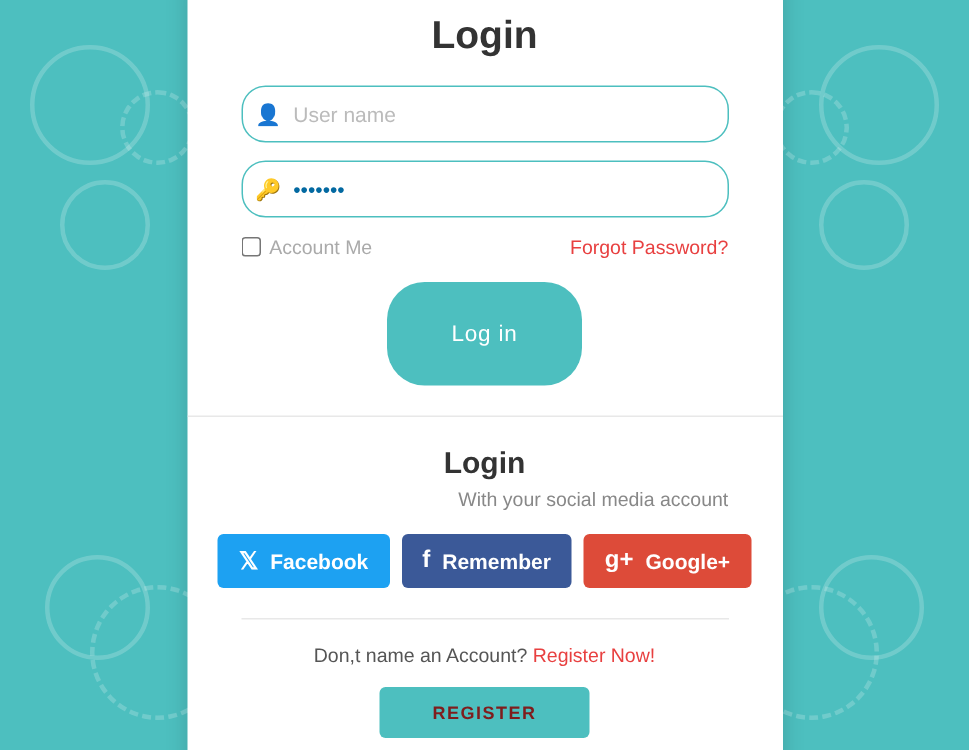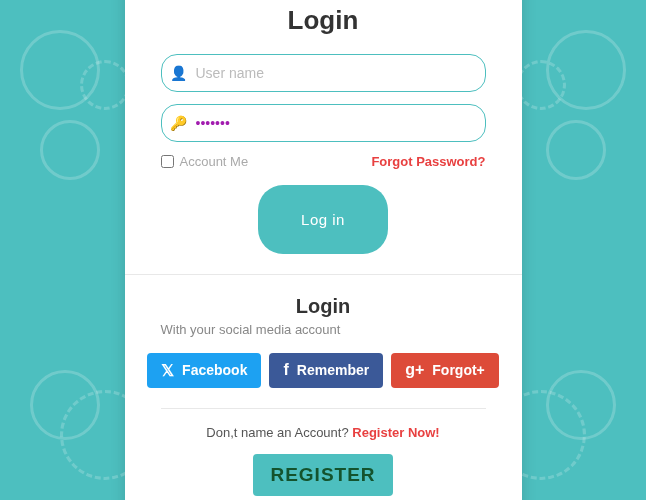--- a/index.html
+++ b/index.html
@@ -68,21 +68,21 @@
       color: #aaa;
       font-size: 14px;
     }
 
     .input-wrapper input {
       width: 100%;
       padding: 10px 12px 10px 34px;
       border: 1.5px solid #4DBFBF;
       border-radius: 16px;
       font-size: 14px;
-      color: #a21caf;
+      color: #0369a1;
       outline: none;
     }
 
     .input-wrapper input::placeholder {
       color: #bbb;
     }
 
     .row-options {
       display: flex;
       align-items: center;
@@ -100,21 +100,21 @@
     }
 
     .remember-me input[type="checkbox"] {
       accent-color: #aaa;
     }
 
     .forgot-link {
       font-size: 13px;
       color: #e84040;
       text-decoration: none;
-      font-weight: bold;
+      font-weight: normal;
     }
 
     .login-btn {
       display: block;
       width: 100%;
       max-width: 130px;
       margin: 0 auto;
       padding: 26px 0;
       background-color: #4DBFBF;
       color: #fff;
@@ -132,21 +132,21 @@
 
     .social-title {
       text-align: center;
       font-size: 20px;
       font-weight: bold;
       color: #333;
       margin-bottom: 4px;
     }
 
     .social-subtitle {
-      text-align: left;
+      text-align: right;
       font-size: 13px;
       color: #888;
       margin-bottom: 16px;
     }
 
     .social-buttons {
       display: flex;
       gap: 8px;
       justify-content: center;
       margin-bottom: 20px;
@@ -182,35 +182,35 @@
 
     .register-text {
       text-align: center;
       font-size: 13px;
       color: #555;
       margin-bottom: 14px;
     }
 
     .register-link {
       color: #e84040;
-      font-weight: bold;
+      font-weight: normal;
       text-decoration: none;
     }
 
     .register-btn {
       display: block;
       width: 100%;
       max-width: 140px;
       margin: 0 auto;
       padding: 10px 0;
       background-color: #4DBFBF;
-      color: #14532d;
+      color: #7f1d1d;
       border: none;
       border-radius: 4px;
-      font-size: 19px;
+      font-size: 12px;
       font-weight: bold;
       cursor: pointer;
       text-align: center;
       letter-spacing: 1px;
     }
   </style>
 </head>
 <body>
 
 <div class="bg-deco bg-deco-1"></div>
@@ -258,21 +258,21 @@
       <button class="social-btn twitter-btn">
         <span class="social-icon">𝕏</span>
         <span>Facebook</span>
       </button>
       <button class="social-btn facebook-btn">
         <span class="social-icon">f</span>
         <span>Remember</span>
       </button>
       <button class="social-btn google-btn">
         <span class="social-icon">g+</span>
-        <span>Forgot+</span>
+        <span>Google+</span>
       </button>
     </div>
 
     <hr class="divider">
 
     <p class="register-text">
       <span>Don,t name an Account?</span>
       <a href="#" class="register-link">Register Now!</a>
     </p>
 

